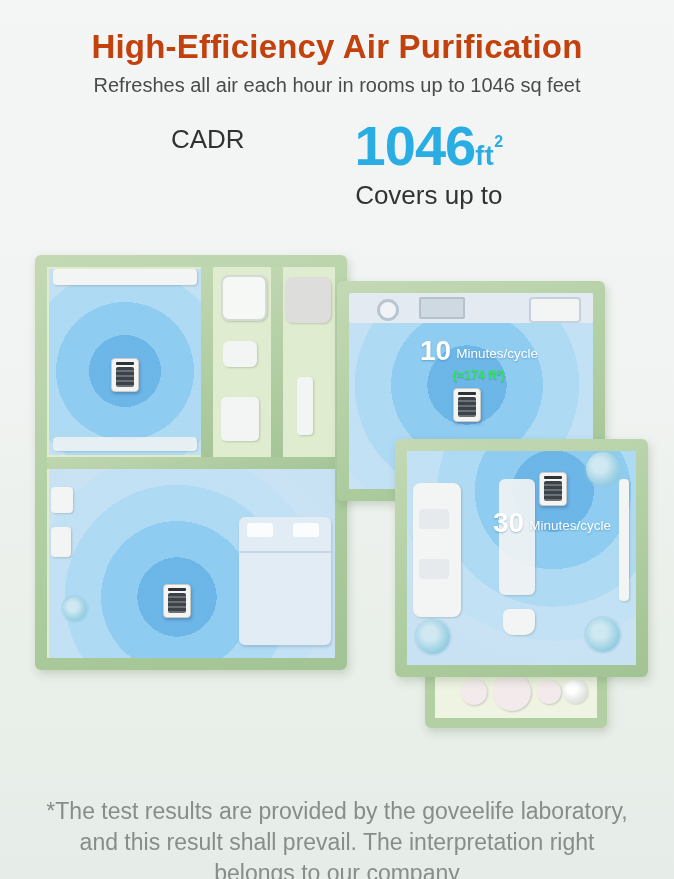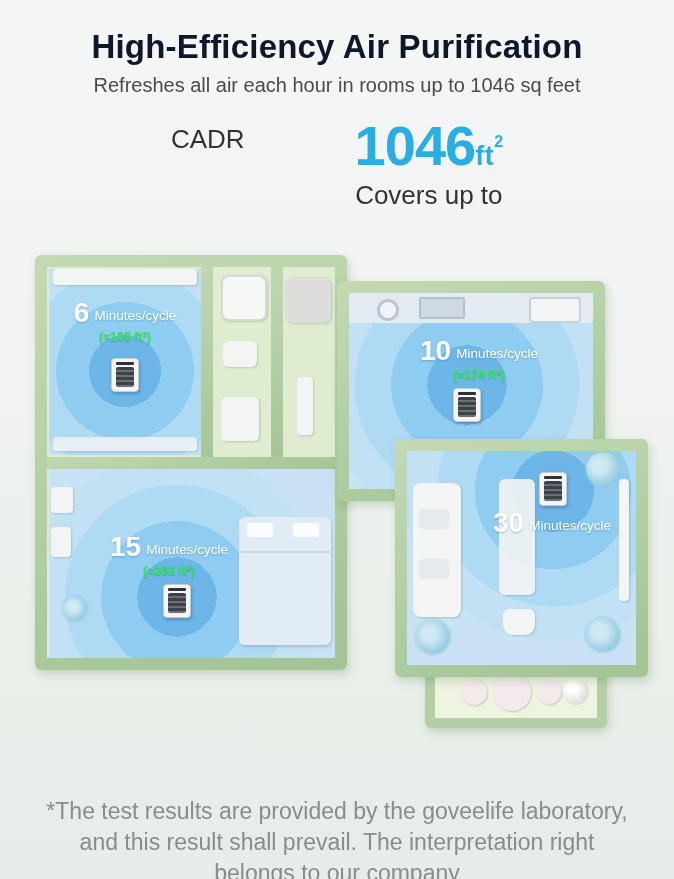--- a/index.html
+++ b/index.html
@@ -4,21 +4,21 @@
 <style>
   html,body{margin:0;padding:0;}
   body{
     width:674px;height:879px;position:relative;overflow:hidden;
     font-family:"Liberation Sans",sans-serif;
     background:linear-gradient(180deg,#f4f6f5 0%,#f0f3f1 45%,#e9efe9 75%,#e6ece7 100%);
   }
   
   .title{
     position:absolute;left:0;top:28px;width:100%;text-align:center;
-    font-size:33px;font-weight:700;color:#0f172a;letter-spacing:.2px;
+    font-size:33px;font-weight:700;color:#c2410c;letter-spacing:.2px;
   }
   .subtitle{
     position:absolute;left:0;top:74px;width:100%;text-align:center;
     font-size:20px;color:#4a4a4a;
   }
   
   .stats{position:absolute;left:0;top:118px;width:100%;display:flex;justify-content:center;gap:110px;}
   .stat{text-align:center;}
   .stat-top{color:#29ade3;font-weight:700;line-height:1;}
   .stat-value{font-size:56px;letter-spacing:-1px;}
@@ -111,24 +111,20 @@
 <div class="plan">
 
   <div class="block" style="left:0;top:2px;width:312px;height:415px;">
 
     <div class="interior" style="left:12px;top:12px;right:12px;bottom:12px;">
 
       <div class="interior blue" style="left:2px;top:2px;width:152px;height:186px;">
         <div class="coverage" style="left:76px;top:102px;width:300px;height:300px;"></div>
         <div class="furn light" style="left:4px;top:0;width:144px;height:16px;"></div>
         <div class="furn light" style="left:4px;top:168px;width:144px;height:14px;opacity:.8;"></div>
-        <div class="room-label" style="left:0;top:28px;width:152px;">
-          <span class="room-min">6</span><span class="room-cycle">Minutes/cycle</span>
-          <div class="room-area">(≈105 ft²)</div>
-        </div>
         <div class="device" style="left:76px;top:106px;">
           <div class="panel"></div>
           <div class="grille"></div>
         </div>
       </div>
 
       <div class="wallseg" style="left:154px;top:0;width:12px;height:190px;"></div>
 
       <div style="position:absolute;left:166px;top:2px;width:58px;height:186px;">
         <div class="furn light" style="left:8px;top:6px;width:42px;height:42px;border:2px solid #d4dad4;border-radius:8px;background:#f6f8f6;"></div>
@@ -150,24 +146,20 @@
 
         <div class="furn light" style="left:2px;top:18px;width:22px;height:26px;"></div>
         <div class="furn light" style="left:2px;top:58px;width:20px;height:30px;"></div>
         <div class="plant" style="left:26px;top:140px;width:24px;height:24px;"></div>
 
         <div class="bed" style="left:190px;top:48px;width:92px;height:128px;">
           <div class="pillow" style="left:8px;top:6px;"></div>
           <div class="pillow" style="left:54px;top:6px;"></div>
           <div style="position:absolute;left:0;top:34px;width:100%;height:2px;background:#c9d8e6;"></div>
         </div>
-        <div class="room-label" style="left:20px;top:62px;width:200px;">
-          <span class="room-min">15</span><span class="room-cycle">Minutes/cycle</span>
-          <div class="room-area">(≈262 ft²)</div>
-        </div>
         <div class="device" style="left:128px;top:132px;">
           <div class="panel"></div>
           <div class="grille"></div>
         </div>
       </div>
     </div>
   </div>
 
   <div class="block" style="left:302px;top:28px;width:268px;height:220px;">
     <div class="interior blue" style="left:12px;top:12px;right:12px;bottom:12px;">

